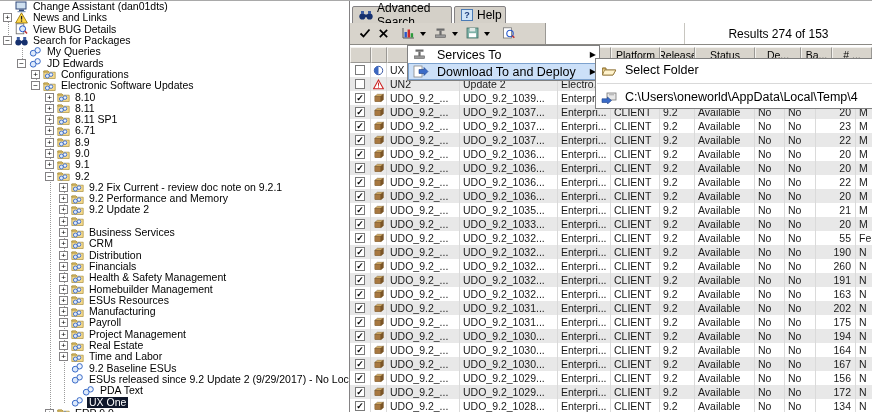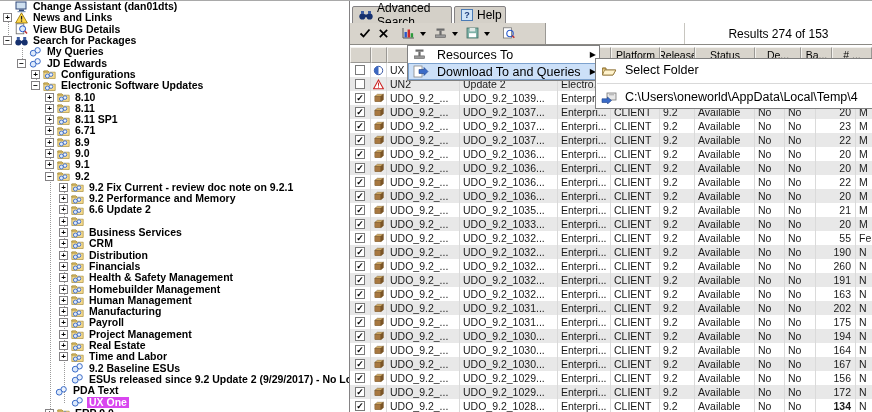--- a/index.html
+++ b/index.html
@@ -1,29 +1,29 @@
 <!DOCTYPE html>
 <html><head>
 <meta charset="utf-8">
 <style>
   html,body{margin:0;padding:0;background:#fff;}
   .page{position:relative;width:872px;height:412px;overflow:hidden;background:#fff;
         font-family:"Liberation Sans",sans-serif;border-top:1px solid #a9a9a9;box-sizing:border-box;}
   
   .treepanel{position:absolute;left:0;top:0;width:349px;height:412px;background:#fff;
-             border-right:1px solid #848284;overflow:hidden;font-weight:bold;}
+             border-right:1px solid #848284;overflow:hidden;}
   .trow{position:relative;height:11.3px;line-height:11px;white-space:nowrap;font-size:10.5px;color:#000;
         display:flex;align-items:center;}
   .handle{display:inline-block;width:9px;height:9px;box-sizing:border-box;border:1px solid #848284;background:#fff;
           font-size:8px;line-height:7px;text-align:center;color:#000;margin-right:3px;flex:none;}
   .hspacer{display:inline-block;width:12px;flex:none;}
   .ticon{display:inline-block;width:13px;height:12px;margin-right:3px;flex:none;}
   .ticon svg{display:block;}
   .tlabel{padding:0 2px;}
-  .tlabel.sel{background:#d946ef;color:#fff;}
+  .tlabel.sel{background:#0f172a;color:#fff;}
   .vl{position:absolute;width:0;border-left:1px dotted #9b9b9b;}
   
   .rightpanel{position:absolute;left:350px;top:0;width:522px;height:412px;background:#fff;overflow:hidden;}
   .tabbar{position:absolute;left:0;top:0;width:100%;height:22px;background:#fff;border-bottom:1px solid #848284;}
   .tab{position:absolute;bottom:-1px;height:18px;background:#d4d0c8;border:1px solid #848284;
        border-top-left-radius:2px;border-top-right-radius:2px;display:flex;align-items:center;
        padding:0 6px;font-size:12px;color:#000;box-sizing:border-box;}
   .tab .ticn{display:inline-block;width:14px;height:12px;margin-right:4px;}
   .tab.active{height:21px;background:#d8d4cc;border-bottom:1px solid #d8d4cc;z-index:2;}
   .toolbar{position:absolute;left:0;top:22px;width:100%;height:22px;background:#d8d4cc;
@@ -285,21 +285,21 @@
         <div class="trow" style="padding-left: 59px;">
           <span class="handle">+</span>
           <span class="ticon">
             <svg viewBox="0 0 13 12" width="13" height="12">
               <path d="M0.8 3 L0.8 10.5 L12.2 10.5 L12.2 4.2 L6.2 4.2 L5 3 Z" fill="#f5d98c" stroke="#a9913f" stroke-width="0.7"></path>
               <path d="M0.8 3 L4.8 3 L6 4.2 L0.8 4.2 Z" fill="#e8c468" stroke="#a9913f" stroke-width="0.7"></path>
               <circle cx="4.4" cy="8" r="2" fill="#dce9fb" stroke="#3a6bc8" stroke-width="0.9"></circle>
               <circle cx="8" cy="6.6" r="1.8" fill="#eef4fd" stroke="#3a6bc8" stroke-width="0.9"></circle>
             </svg>
           </span>
-          <span class="tlabel">6.6 Update 2</span>
+          <span class="tlabel">9.2 Update 2</span>
         </div>
         <div class="trow" style="padding-left: 59px;">
           <span class="handle">+</span>
           <span class="ticon">
             <svg viewBox="0 0 13 12" width="13" height="12">
               <path d="M0.8 3 L0.8 10.5 L12.2 10.5 L12.2 4.2 L6.2 4.2 L5 3 Z" fill="#f5d98c" stroke="#a9913f" stroke-width="0.7"></path>
               <path d="M0.8 3 L4.8 3 L6 4.2 L0.8 4.2 Z" fill="#e8c468" stroke="#a9913f" stroke-width="0.7"></path>
               <circle cx="4.4" cy="8" r="2" fill="#dce9fb" stroke="#3a6bc8" stroke-width="0.9"></circle>
               <circle cx="8" cy="6.6" r="1.8" fill="#eef4fd" stroke="#3a6bc8" stroke-width="0.9"></circle>
             </svg>
@@ -380,21 +380,21 @@
         <div class="trow" style="padding-left: 59px;">
           <span class="handle">+</span>
           <span class="ticon">
             <svg viewBox="0 0 13 12" width="13" height="12">
               <path d="M0.8 3 L0.8 10.5 L12.2 10.5 L12.2 4.2 L6.2 4.2 L5 3 Z" fill="#f5d98c" stroke="#a9913f" stroke-width="0.7"></path>
               <path d="M0.8 3 L4.8 3 L6 4.2 L0.8 4.2 Z" fill="#e8c468" stroke="#a9913f" stroke-width="0.7"></path>
               <circle cx="4.4" cy="8" r="2" fill="#dce9fb" stroke="#3a6bc8" stroke-width="0.9"></circle>
               <circle cx="8" cy="6.6" r="1.8" fill="#eef4fd" stroke="#3a6bc8" stroke-width="0.9"></circle>
             </svg>
           </span>
-          <span class="tlabel">Human Management</span>
+          <span class="tlabel">ESUs Resources</span>
         </div>
         <div class="trow" style="padding-left: 59px;">
           <span class="handle">+</span>
           <span class="ticon">
             <svg viewBox="0 0 13 12" width="13" height="12">
               <path d="M0.8 3 L0.8 10.5 L12.2 10.5 L12.2 4.2 L6.2 4.2 L5 3 Z" fill="#f5d98c" stroke="#a9913f" stroke-width="0.7"></path>
               <path d="M0.8 3 L4.8 3 L6 4.2 L0.8 4.2 Z" fill="#e8c468" stroke="#a9913f" stroke-width="0.7"></path>
               <circle cx="4.4" cy="8" r="2" fill="#dce9fb" stroke="#3a6bc8" stroke-width="0.9"></circle>
               <circle cx="8" cy="6.6" r="1.8" fill="#eef4fd" stroke="#3a6bc8" stroke-width="0.9"></circle>
             </svg>
@@ -464,21 +464,21 @@
           <span class="hspacer"></span>
           <span class="ticon">
             <svg viewBox="0 0 13 12" width="13" height="12">
               <circle cx="8.6" cy="4.3" r="2.7" fill="#eef4fd" stroke="#3a6bc8" stroke-width="1"></circle>
               <circle cx="4.2" cy="7.2" r="2.9" fill="#dce9fb" stroke="#3a6bc8" stroke-width="1"></circle>
               <line x1="6.2" y1="5.6" x2="7" y2="5" stroke="#3a6bc8" stroke-width="0.8"></line>
             </svg>
           </span>
           <span class="tlabel">ESUs released since 9.2 Update 2 (9/29/2017) - No Localizations</span>
         </div>
-        <div class="trow" style="padding-left: 43px;">
+        <div class="trow" style="padding-left: 70px;">
           <span class="hspacer"></span>
           <span class="ticon">
             <svg viewBox="0 0 13 12" width="13" height="12">
               <circle cx="8.6" cy="4.3" r="2.7" fill="#eef4fd" stroke="#3a6bc8" stroke-width="1"></circle>
               <circle cx="4.2" cy="7.2" r="2.9" fill="#dce9fb" stroke="#3a6bc8" stroke-width="1"></circle>
               <line x1="6.2" y1="5.6" x2="7" y2="5" stroke="#3a6bc8" stroke-width="0.8"></line>
             </svg>
           </span>
           <span class="tlabel">PDA Text</span>
         </div>
@@ -1134,42 +1134,42 @@
             </svg>
           </div>
           <div class="cell" style="width: 73px;">UDO_9.2_...</div>
           <div class="cell" style="width: 98px;">UDO_9.2_1028...</div>
           <div class="cell" style="width: 53px;">Enterpri...</div>
           <div class="cell" style="width: 49px;">CLIENT</div>
           <div class="cell" style="width: 35px;">9.2</div>
           <div class="cell" style="width: 60px;">Available</div>
           <div class="cell" style="width: 30px;">No</div>
           <div class="cell" style="width: 31px;">No</div>
-          <div class="cell c-num" style="width: 40px; font-weight: bold;">134</div>
+          <div class="cell c-num" style="width: 40px;">134</div>
           <div class="cell" style="width: 62px;">N</div>
         </div>
       </div>
   </div>
 
   <div class="menu" id="menu1" style="left:407px;top:44px;width:193px;">
       <div class="mitem">
         <span class="micon"><svg viewBox="0 0 13 12" width="13" height="12">
             <rect x="2.5" y="1.5" width="8" height="2.2" fill="#6b6b6b"></rect>
             <rect x="5.4" y="3.7" width="2.2" height="4.2" fill="#6b6b6b"></rect>
             <rect x="1.5" y="7.9" width="10" height="2.6" fill="#9a9a9a" stroke="#5a5a5a" stroke-width="0.6"></rect>
           </svg></span>
-        <span class="mlabel">Resources To</span>
+        <span class="mlabel">Services To</span>
         <span class="marrow">▶</span>
       </div>
       <div class="mitem hl">
         <span class="micon"><svg viewBox="0 0 16 13" width="16" height="13">
             <rect x="1" y="1" width="8" height="11" fill="#fff" stroke="#888" stroke-width="0.8"></rect>
             <polygon points="6,4.5 11,4.5 11,2.5 15,6.5 11,10.5 11,8.5 6,8.5" fill="#3a6bc8" stroke="#1d3f86" stroke-width="0.6"></polygon>
           </svg></span>
-        <span class="mlabel">Download To and Queries</span>
+        <span class="mlabel">Download To and Deploy</span>
         <span class="marrow">▶</span>
       </div>
     </div>
 
   <div class="menu menu2" id="menu2" style="left:595px;top:57px;width:300px;">
       <div class="mitem">
         <span class="micon"><svg viewBox="0 0 16 13" width="16" height="13">
             <path d="M1.5 4 L1.5 11 L12 11 L14.8 6 L5 6 L5 4 Z" fill="#ffe9a8" stroke="#8a6d2f" stroke-width="0.8"></path>
             <path d="M1.5 4 L4.5 4 L5 5 L1.5 5 Z" fill="#e8c468" stroke="#8a6d2f" stroke-width="0.6"></path>
             <path d="M3.5 6 L14.8 6 L12 11 L1.5 11 Z" fill="#fff3cd" stroke="#8a6d2f" stroke-width="0.8"></path>

